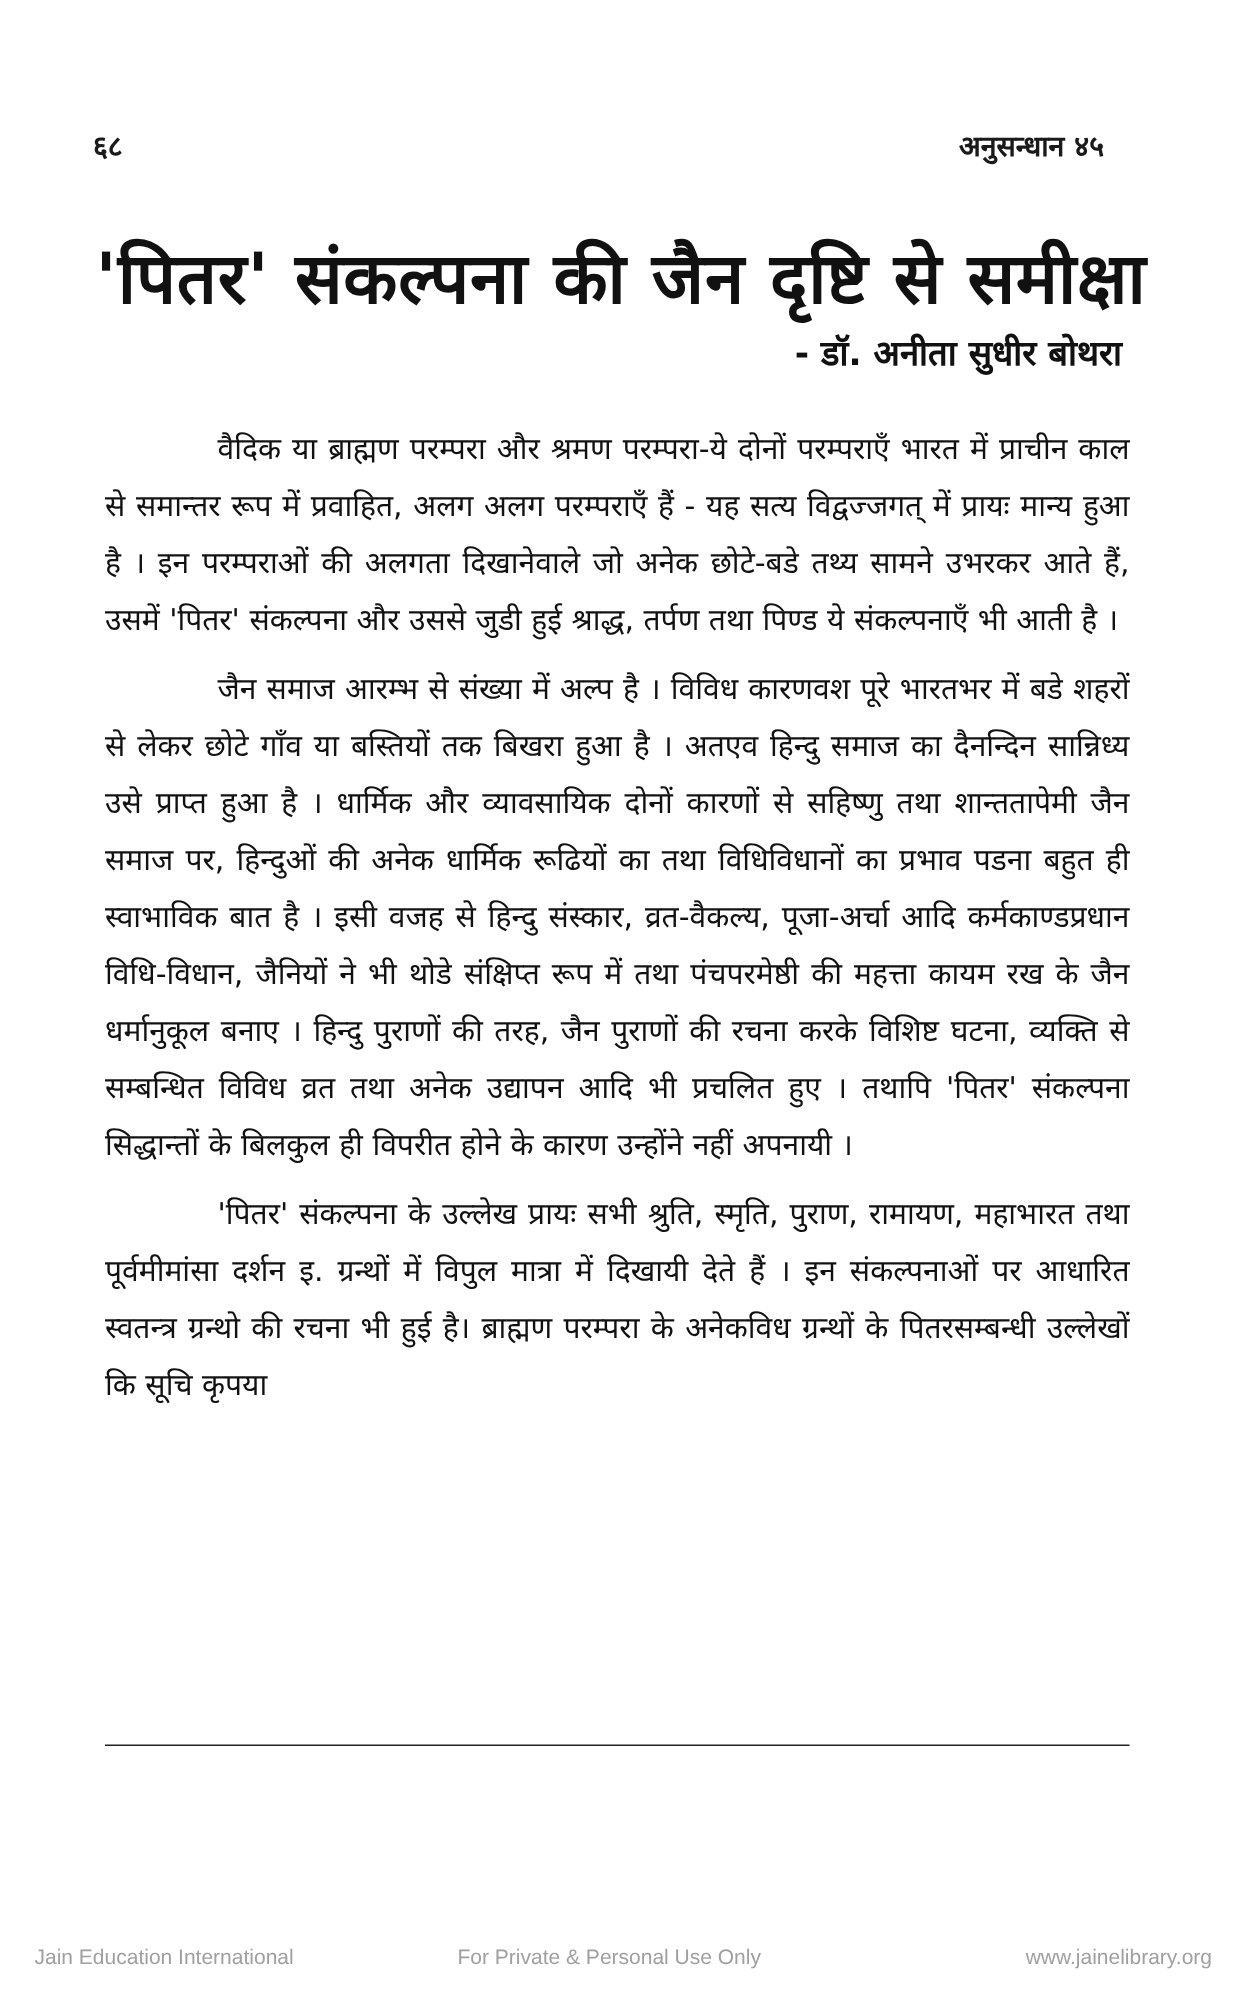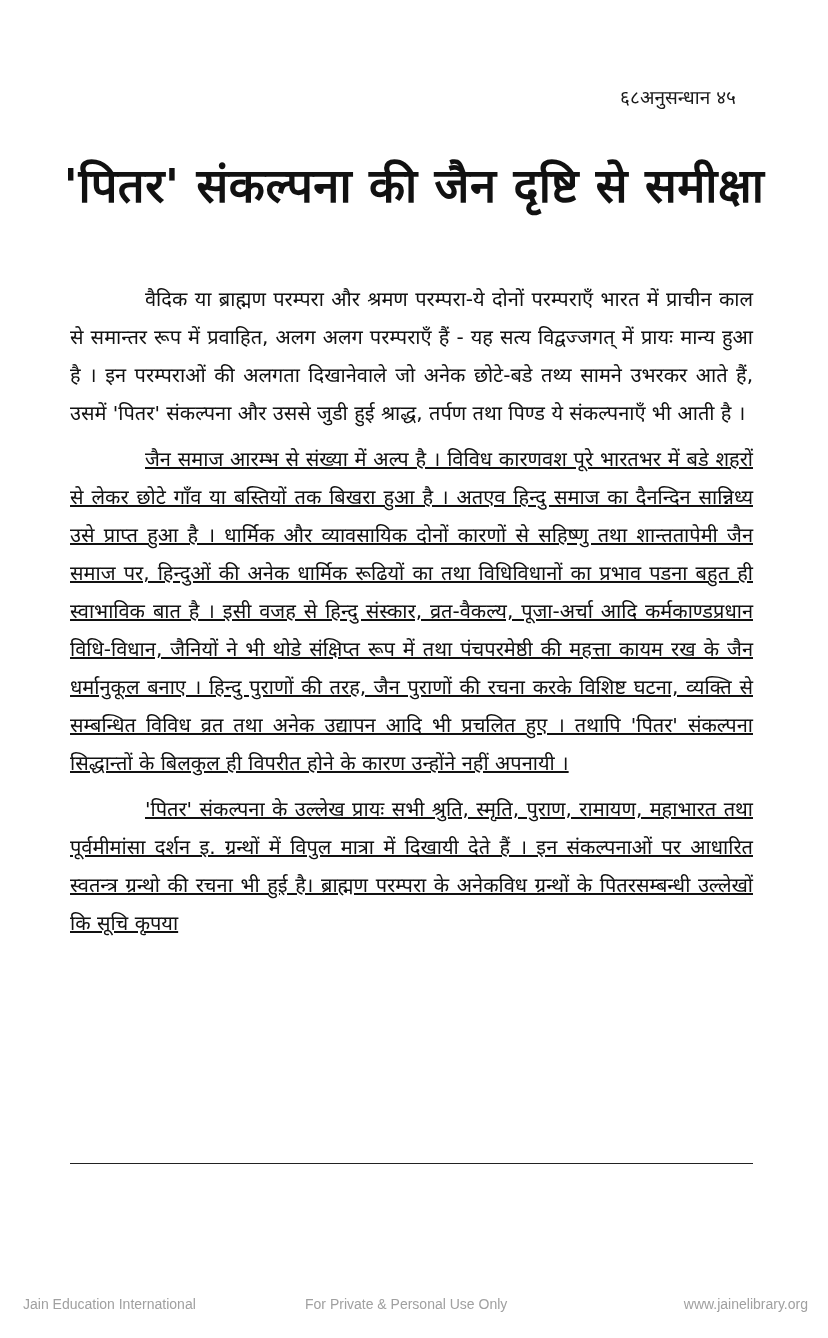--- a/index.html
+++ b/index.html
@@ -20,23 +20,23 @@
       left: 0; top: 0;
       width: 828px;
       height: 1338px;
     }
     .running-header {
       position: absolute;
       top: 84px;
       left: 62px;
       right: 92px;
       display: flex;
-      justify-content: flex-end;
+      justify-content: space-between;
       font-size: 19px;
-      font-weight: normal;
+      font-weight: bold;
       color: #1a1a1a;
     }
     .title {
       position: absolute;
       top: 152px;
       left: 0;
       width: 828px;
       text-align: center;
       font-size: 47px;
       font-weight: bold;
@@ -65,21 +65,21 @@
       font-weight: bold;
       margin: 0 0 4px 0;
       height: 38px;
     }
     .para {
       margin: 0;
       text-indent: 75px;
       text-align: justify;
       text-align-last: left;
     }
-    .para + .para { margin-top: 8px; text-decoration: underline; }
+    .para + .para { margin-top: 8px; }
     .footnote-sep {
       position: absolute;
       top: 1163px;
       left: 70px;
       width: 683px;
       height: 0;
       border-top: 1.5px solid #222;
     }
     .footnote {
       position: absolute;
@@ -111,20 +111,21 @@
 
 <div class="page">
 
   <div class="running-header">
     <span>६८</span>
     <span>अनुसन्धान ४५</span>
   </div>
 
   <div class="title">'पितर' संकल्पना की जैन दृष्टि से समीक्षा</div>
 
+  <div class="author">- डॉ. अनीता सुधीर बोथरा</div>
 
   <div class="body-text">
     <p class="para">वैदिक या ब्राह्मण परम्परा और श्रमण परम्परा-ये दोनों परम्पराएँ भारत में प्राचीन काल से समान्तर रूप में प्रवाहित, अलग अलग परम्पराएँ हैं - यह सत्य विद्वज्जगत् में प्रायः मान्य हुआ है । इन परम्पराओं की अलगता दिखानेवाले जो अनेक छोटे-बडे तथ्य सामने उभरकर आते हैं, उसमें 'पितर' संकल्पना और उससे जुडी हुई श्राद्ध, तर्पण तथा पिण्ड ये संकल्पनाएँ भी आती है ।</p>
     <p class="para">जैन समाज आरम्भ से संख्या में अल्प है । विविध कारणवश पूरे भारतभर में बडे शहरों से लेकर छोटे गाँव या बस्तियों तक बिखरा हुआ है । अतएव हिन्दु समाज का दैनन्दिन सान्निध्य उसे प्राप्त हुआ है । धार्मिक और व्यावसायिक दोनों कारणों से सहिष्णु तथा शान्ततापेमी जैन समाज पर, हिन्दुओं की अनेक धार्मिक रूढियों का तथा विधिविधानों का प्रभाव पडना बहुत ही स्वाभाविक बात है । इसी वजह से हिन्दु संस्कार, व्रत-वैकल्य, पूजा-अर्चा आदि कर्मकाण्डप्रधान विधि-विधान, जैनियों ने भी थोडे संक्षिप्त रूप में तथा पंचपरमेष्ठी की महत्ता कायम रख के जैन धर्मानुकूल बनाए । हिन्दु पुराणों की तरह, जैन पुराणों की रचना करके विशिष्ट घटना, व्यक्ति से सम्बन्धित विविध व्रत तथा अनेक उद्यापन आदि भी प्रचलित हुए । तथापि 'पितर' संकल्पना सिद्धान्तों के बिलकुल ही विपरीत होने के कारण उन्होंने नहीं अपनायी ।</p>
     <p class="para">'पितर' संकल्पना के उल्लेख प्रायः सभी श्रुति, स्मृति, पुराण, रामायण, महाभारत तथा पूर्वमीमांसा दर्शन इ. ग्रन्थों में विपुल मात्रा में दिखायी देते हैं । इन संकल्पनाओं पर आधारित स्वतन्त्र ग्रन्थो की रचना भी हुई है। ब्राह्मण परम्परा के अनेकविध ग्रन्थों के पितरसम्बन्धी उल्लेखों कि सूचि कृपया</p>
   </div>
 
   <div class="footnote-sep"></div>
 
 

